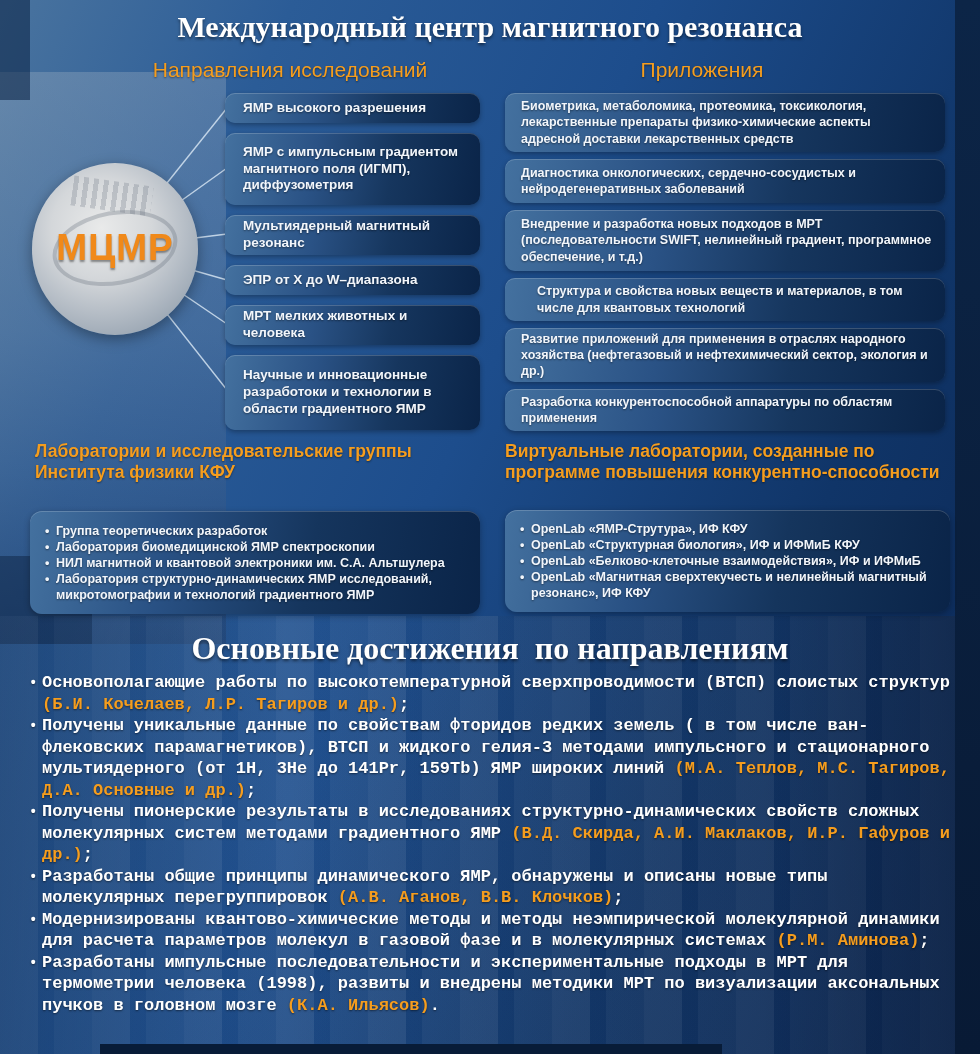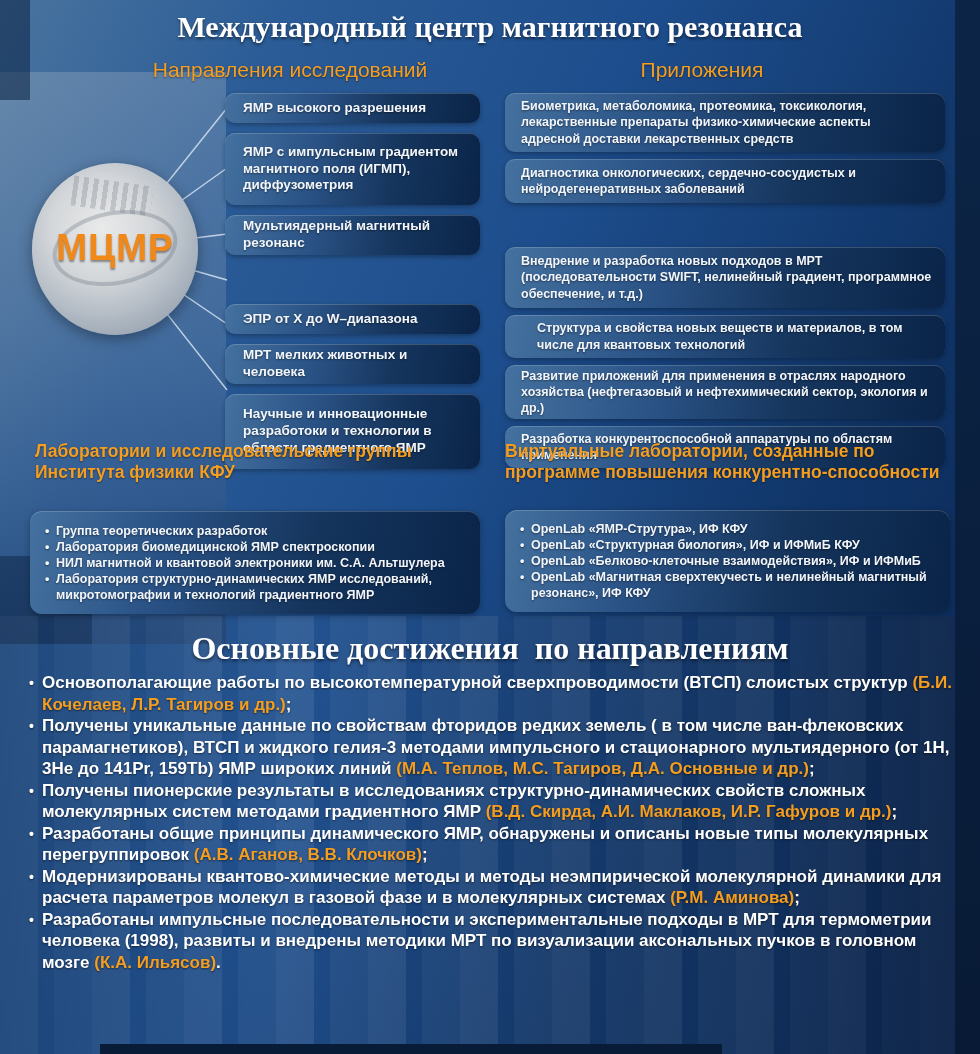--- a/index.html
+++ b/index.html
@@ -59,26 +59,26 @@
   .col>div{
     display:flex;align-items:center;border-radius:10px;
     background:linear-gradient(100deg,#44719f 0%,#2a5285 35%,#16365e 65%,#0a2448 100%);
     box-shadow:inset 0 1px 0 rgba(255,255,255,.18),0 2px 5px rgba(0,0,0,.3);
     color:#f2f6fb;font-weight:bold;text-shadow:0 1px 2px rgba(0,0,0,.45);}
   .col-left>div{font-size:13.5px;line-height:1.25;padding:0 12px 0 18px;}
   .col-right>div{font-size:12.5px;line-height:1.3;padding:0 12px 0 16px;}
   .col-left>div:nth-child(1){height:30px;}
   .col-left>div:nth-child(2){height:72px;}
   .col-left>div:nth-child(3){height:40px;}
-  .col-left>div:nth-child(4){height:30px;margin-top:39px;}
+  .col-left>div:nth-child(4){height:30px;}
   .col-left>div:nth-child(5){height:40px;}
   .col-left>div:nth-child(6){height:75px;}
   .col-right>div:nth-child(1){height:59px;}
   .col-right>div:nth-child(2){height:44px;}
-  .col-right>div:nth-child(3){height:61px;margin-top:37px;}
+  .col-right>div:nth-child(3){height:61px;}
   .col-right>div:nth-child(4){height:43px;padding-left:32px;}
   .col-right>div:nth-child(5){height:54px;}
   .col-right>div:nth-child(6){height:42px;}
 
   .section-header{position:absolute;font-weight:bold;font-size:17.5px;line-height:1.2;
     color:#F59D1E;text-shadow:0 1px 2px rgba(0,0,0,.45);}
   .hdr-labs{left:35px;top:441px;width:440px;}
   .hdr-vlabs{left:505px;top:441px;width:450px;}
 
   .lab-box{position:absolute;border-radius:12px;
@@ -90,21 +90,21 @@
   .box-vlabs{left:505px;top:510px;width:445px;height:102px;}
   .lab-box>div{position:relative;color:#f2f6fb;font-weight:bold;font-size:12.5px;
     line-height:1.28;padding-left:12px;text-shadow:0 1px 2px rgba(0,0,0,.45);}
   .lab-box>div::before{content:"\2022";position:absolute;left:1px;top:0;}
 
   .ach-title{position:absolute;left:0;top:630px;width:100%;text-align:center;
     font-family:"Liberation Serif",serif;font-weight:bold;font-size:32px;color:#fff;
     text-shadow:0 2px 3px rgba(0,0,0,.5);white-space:pre;}
   .ach-list{position:absolute;left:28px;top:672px;width:928px;}
   .ach-item{position:relative;color:#fff;font-weight:bold;font-size:17px;line-height:21.5px;
-    padding-left:14px;text-shadow:0 1px 2px rgba(0,0,0,.5);}
+    padding-left:14px;text-shadow:0 1px 2px rgba(0,0,0,.5);font-family:Liberation Mono, monospace;}
   .ach-item::before{content:"\2022";position:absolute;left:1px;top:1px;font-size:14px;}
   .ach-item .names{color:#F59D1E;}
 </style>
 </head>
 <body>
 
 <div class="stage">
 
   <div class="bg-building-left"></div>
   <div class="bg-entrance"></div>

